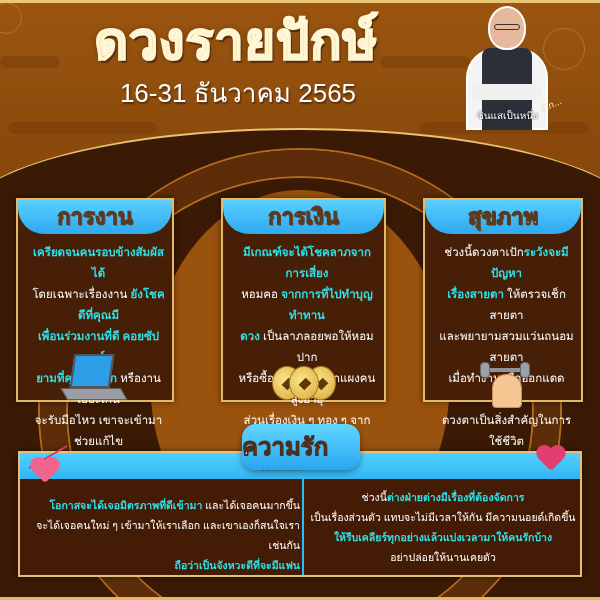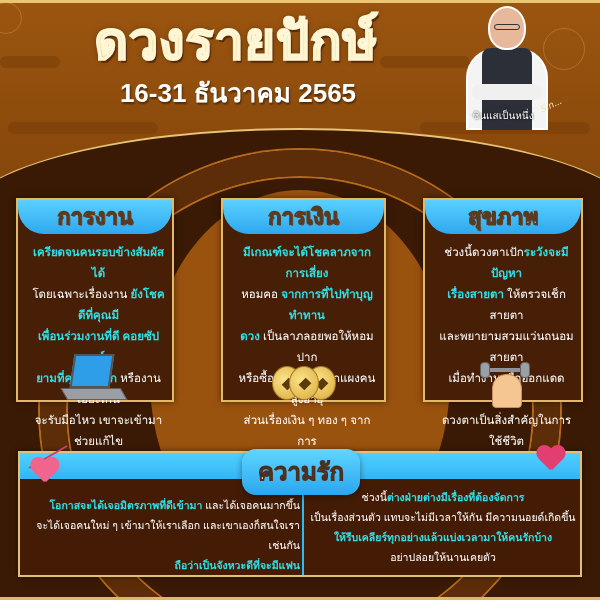--- a/index.html
+++ b/index.html
@@ -42,21 +42,21 @@
   .title-main {
     position: absolute; left: 56px; top: 10px; width: 360px; text-align: center;
     font-family: "DejaVu Sans", sans-serif; font-weight: bold; font-size: 52px; line-height: 62px;
     color: #f3d27a;
     -webkit-text-stroke: 2px #fff6d6;
     text-shadow: 0 0 0 #fff, 2px 3px 0 #5a2a05, 0 0 6px rgba(0,0,0,0.35);
     letter-spacing: 1px;
   }
   .title-date {
     position: absolute; left: 78px; top: 76px; width: 320px; text-align: center;
-    font-family: "Liberation Sans", sans-serif; font-weight: bold; font-size: 26px; line-height: 34px;
+    font-family: "Liberation Sans", sans-serif; font-weight: normal; font-size: 26px; line-height: 34px;
     color: #ffffff;
     text-shadow: 1px 2px 2px rgba(0,0,0,0.45);
   }
   .subtitle {
     position: absolute; left: 150px; top: 138px; width: 300px; text-align: center;
     font-family: "DejaVu Sans", sans-serif; font-weight: bold; font-size: 28px; line-height: 40px;
     color: #1fb6f4;
     -webkit-text-stroke: 1px #0a4fa0;
     text-shadow: 0 0 6px rgba(40,200,255,0.6);
   }
@@ -69,21 +69,21 @@
   }
   .person .glasses { position: absolute; left: 32px; top: 18px; width: 26px; height: 6px; border: 1px solid #333; border-radius: 3px; }
   .person .body {
     position: absolute; left: 4px; top: 42px; width: 82px; height: 82px;
     border-radius: 30px 30px 0 0; background: #f4f4f4; border: 2px solid #fff;
   }
   .person .vest { position: absolute; left: 20px; top: 42px; width: 50px; height: 82px; background: #2c2f38; border-radius: 8px 8px 0 0; }
   .person .arms { position: absolute; left: 10px; top: 78px; width: 70px; height: 16px; background: #f0f0f0; border-radius: 8px; }
   .person-caption {
     position: absolute; left: 468px; top: 108px; width: 70px;
-    font-size: 10px; color: #fff; text-align: center; text-shadow: 0 0 2px #000;
+    font-size: 10px; color: #fff; text-align: right; text-shadow: 0 0 2px #000;
   }
   .signature { position: absolute; left: 540px; top: 100px; font-size: 9px; color: #f3e2b6; font-style: italic; transform: rotate(-25deg); }
 
   
   .card {
     position: absolute; top: 198px; height: 204px;
     background: #471e06;
     border: 2px solid #e3b866;
     box-shadow: 0 0 6px rgba(0,0,0,0.5);
   }
@@ -144,22 +144,21 @@
   .love-divider { position: absolute; left: 282px; top: 26px; width: 2px; height: 96px; background: #2bbcf4; }
   .love-body {
     position: absolute; top: 34px; text-align: center;
     font-family: "Liberation Sans", sans-serif; font-size: 10.5px; line-height: 20px; color: #fff;
   }
   .love-badge {
     position: absolute; left: 242px; top: 424px; width: 118px; height: 46px;
     border-radius: 14px;
     background: linear-gradient(180deg, #60d6ff, #2aa6ef);
     box-shadow: 0 2px 6px rgba(0,0,0,0.4);
-    text-align: center;
-    margin-top: 25px;
+    text-align: left;
   }
   .love-badge span {
     font-weight: bold; font-size: 24px; line-height: 46px; color: #fff;
     -webkit-text-stroke: 1px #4a3020;
   }
   .heart {
     position: absolute; width: 28px; height: 26px;
   }
   .heart::before, .heart::after {
     content: ""; position: absolute; top: 0; width: 16px; height: 24px; border-radius: 16px 16px 0 0;

